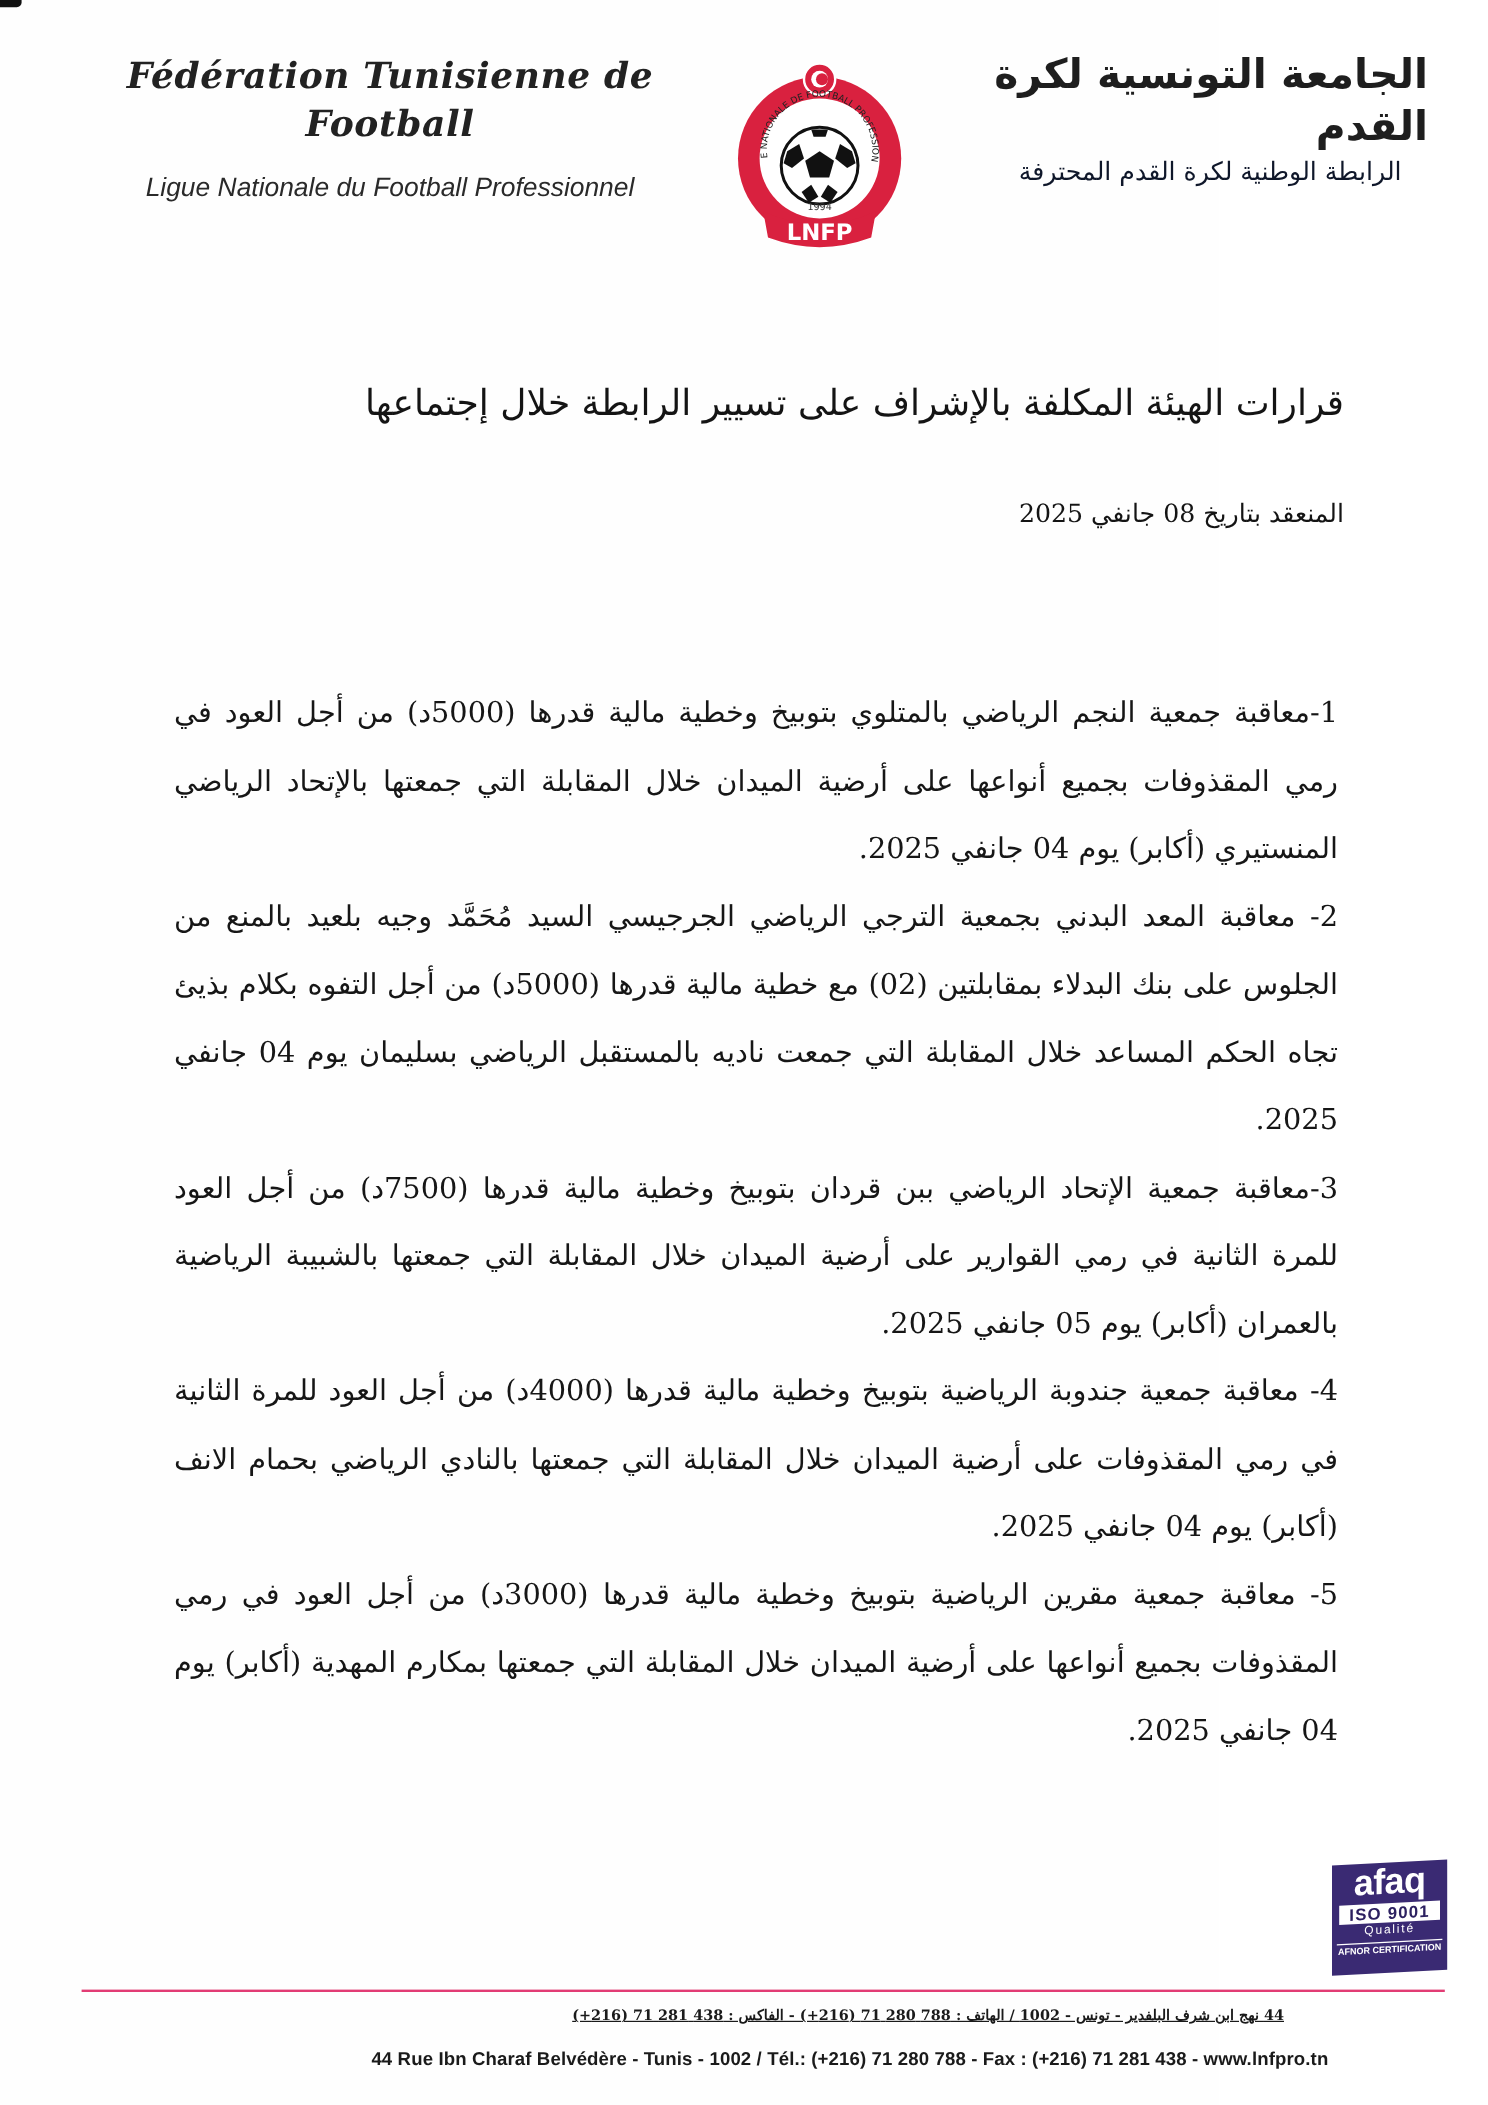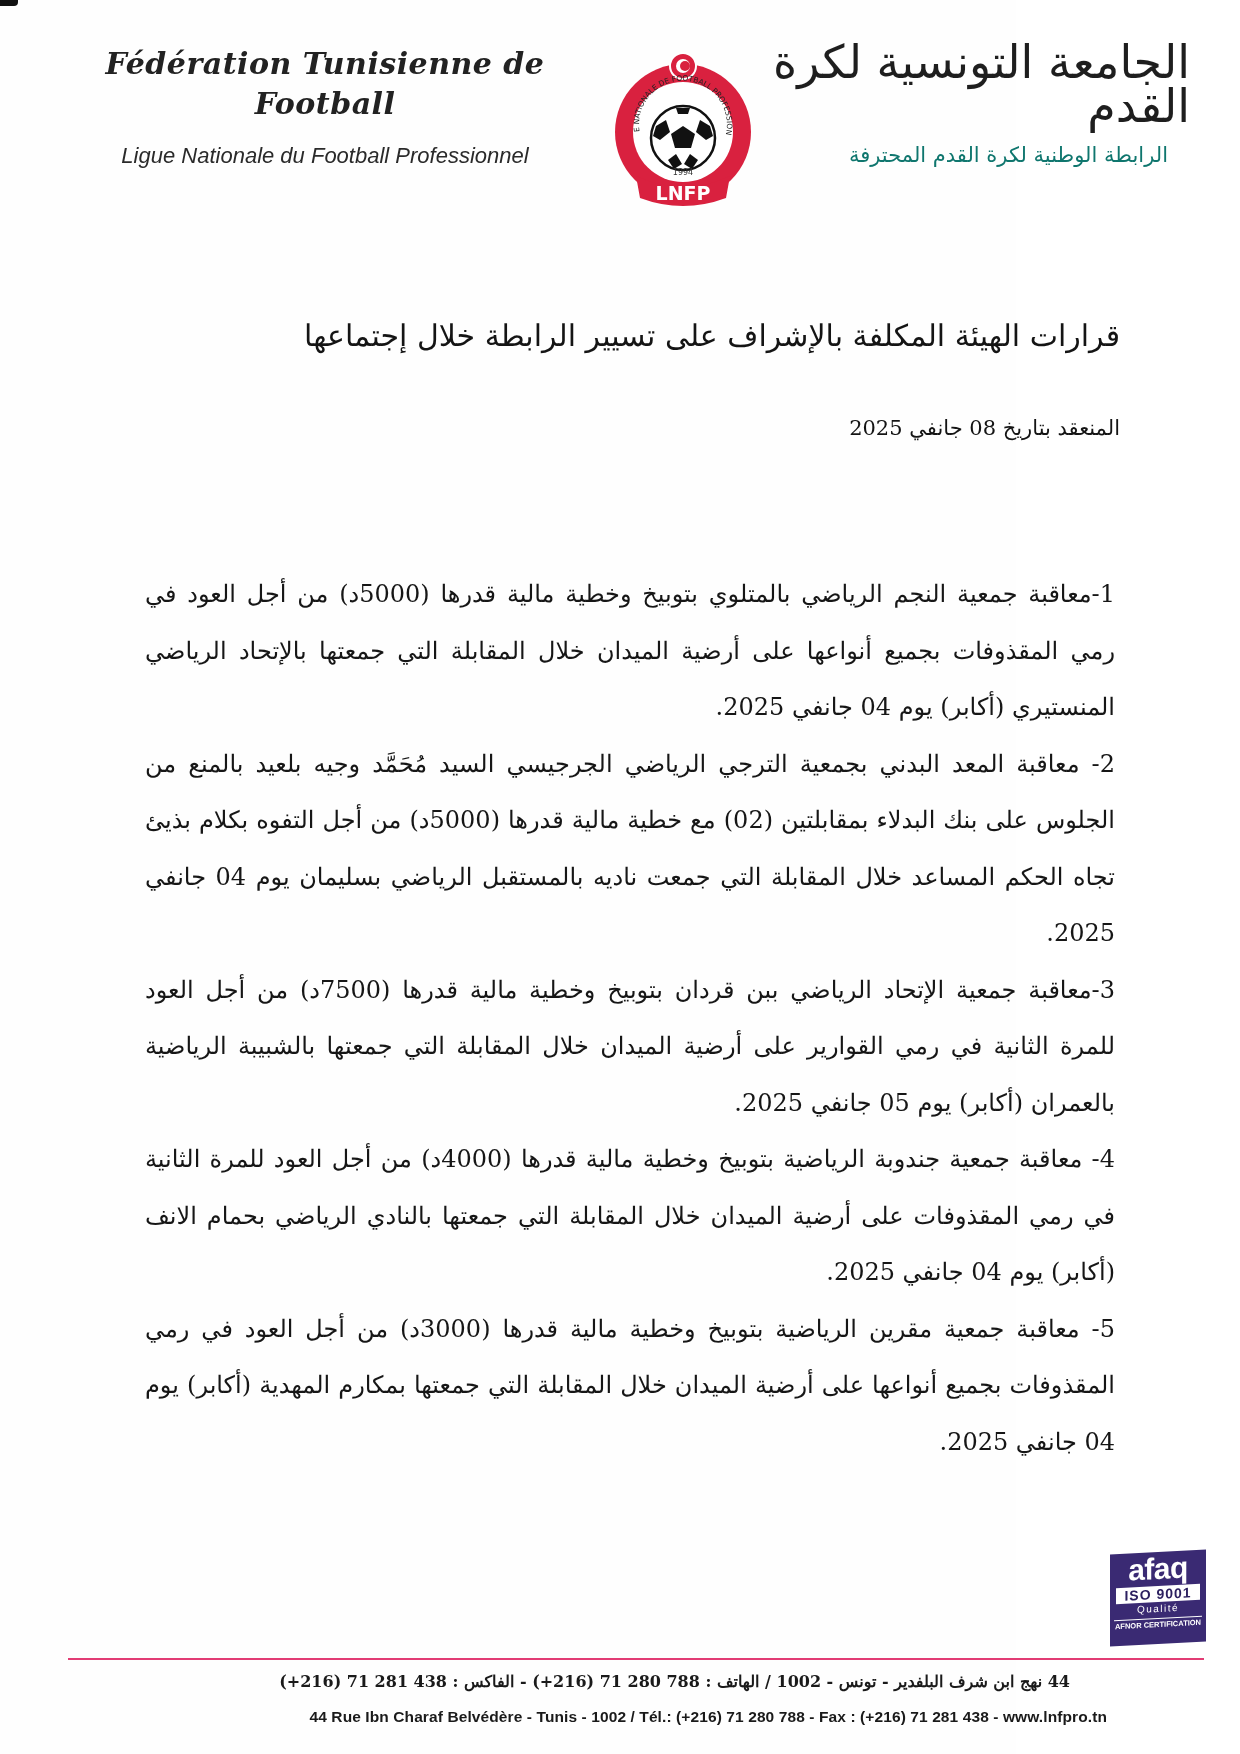--- a/index.html
+++ b/index.html
@@ -11,42 +11,42 @@
   
   .hdr-left { position: absolute; left: 70px; top: 44px; width: 510px; text-align: center; }
   .fed-name { font-family: "DejaVu Serif", serif; font-style: italic; font-weight: bold; font-size: 30px; letter-spacing: 0.5px; color: #222; line-height: 40px; }
   .ligue-name { font-family: "Liberation Sans", sans-serif; font-style: italic; font-size: 22px; color: #2a2a2a; line-height: 28px; margin-top: 18px; }
 
   
   .logo { position: absolute; left: 608px; top: 48px; width: 150px; height: 160px; }
 
   
   .hdr-right { position: absolute; left: 770px; top: 40px; width: 420px; text-align: right; direction: rtl; }
-  .fed-ar { font-family: "DejaVu Sans", sans-serif; font-weight: normal; font-size: 46px; color: #1e1e1e; line-height: 44px; letter-spacing: 1px; }
-  .ligue-ar { font-family: "DejaVu Sans", sans-serif; font-size: 21px; color: #0f766e; line-height: 30px; margin-right: 22px; margin-top: 12px; }
+  .fed-ar { font-family: "DejaVu Sans", sans-serif; font-weight: bold; font-size: 34px; color: #1e1e1e; line-height: 44px; letter-spacing: 1px; }
+  .ligue-ar { font-family: "DejaVu Sans", sans-serif; font-size: 21px; color: #0f172a; line-height: 30px; margin-right: 22px; }
 
   
   .title { position: absolute; left: 120px; width: 1000px; direction: rtl; font-family: "DejaVu Serif", serif; font-weight: normal; color: #141414; }
   .title-1 { top: 318px; font-size: 30px; }
   .title-2 { top: 416px; font-size: 21px; }
 
   
   .body { position: absolute; left: 145px; top: 566px; width: 970px; direction: rtl; font-family: "DejaVu Serif", serif; font-size: 24px; line-height: 56.5px; color: #161616; text-align: justify; }
   .decision { margin: 0; }
 
   
   .afaq { position: absolute; left: 1110px; top: 1552px; width: 96px; height: 92px; background: #3a2a73; transform: skewY(-3deg); color: #fff; font-family: "Liberation Sans", sans-serif; text-align: center; }
   .afaq-word { font-size: 30px; font-weight: bold; line-height: 30px; margin-top: 2px; letter-spacing: -0.5px; }
   .afaq-iso { background: #fff; color: #2c2060; font-weight: bold; font-size: 14px; line-height: 16px; margin: 2px 6px 0 6px; letter-spacing: 1px; }
   .afaq-qualite { font-size: 10px; line-height: 14px; letter-spacing: 1.5px; }
   .afaq-cert { font-size: 7.5px; font-weight: bold; line-height: 12px; border-top: 1px solid #fff; margin: 2px 4px 0 4px; }
 
   
   .footer-line { position: absolute; left: 68px; top: 1658px; width: 1136px; height: 2px; background: #e23c74; }
-  .footer-ar { position: absolute; left: 150px; top: 1672px; width: 920px; text-align: right; direction: rtl; font-family: "DejaVu Serif", serif; font-weight: bold; font-size: 16px; color: #1a1a1a; }
+  .footer-ar { position: absolute; left: 150px; top: 1672px; width: 920px; text-align: right; direction: rtl; font-family: "DejaVu Serif", serif; font-weight: bold; font-size: 12px; color: #1a1a1a; text-decoration: underline; }
   .footer-fr { position: absolute; left: 147px; top: 1708px; width: 960px; text-align: right; font-family: "Liberation Sans", sans-serif; font-weight: bold; font-size: 15.5px; color: #1a1a1a; letter-spacing: 0.1px; }
 </style>
 </head>
 <body>
 
 <div class="page">
   <div class="corner-mark"></div>
 
   <div class="hdr-left">
     <div class="fed-name">Fédération Tunisienne de Football</div>

